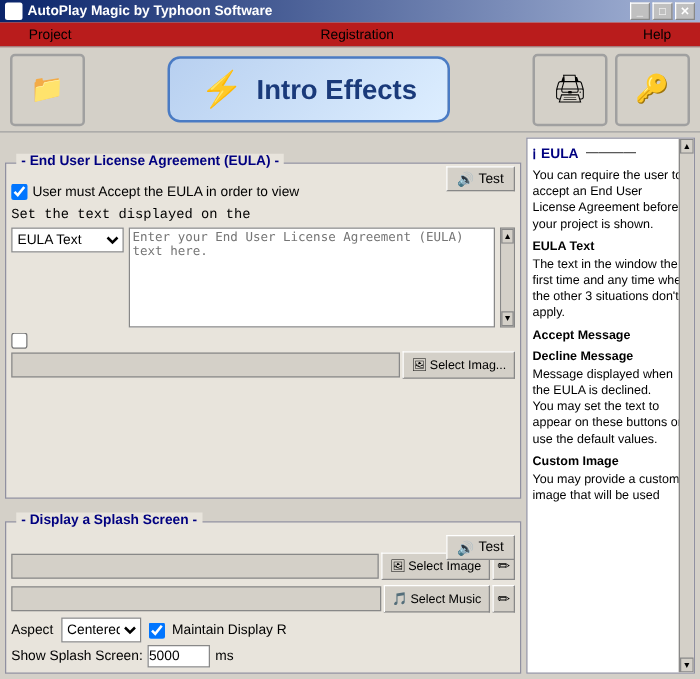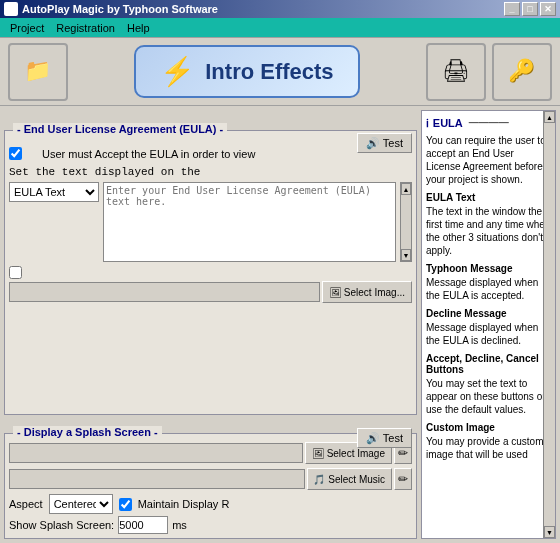--- a/index.html
+++ b/index.html
@@ -41,27 +41,28 @@
       border-top-color: #fff;
       border-left-color: #fff;
       font-size: 9px;
       display: flex;
       align-items: center;
       justify-content: center;
       cursor: pointer;
     }
     
     .menu-bar {
-      background: #14b8a6;
+      background: #b91c1c;
       height: 20px;
       display: flex;
       align-items: center;
-      padding: 0 4px;
+      padding: 0 17px;
       border-bottom: 1px solid #a0a0a0;
       font-size: 11px;
+      justify-content: space-between;
     }
     .menu-item {
       padding: 2px 6px;
       cursor: pointer;
     }
     
     .toolbar {
       background: #d4d0c8;
       height: 68px;
       display: flex;
@@ -143,21 +144,21 @@
       color: #000080;
     }
     
     .eula-section {
       flex: 1;
       margin-top: 8px;
     }
     .checkbox-row {
       display: flex;
       align-items: center;
-      gap: 20px;
+      gap: 4px;
       margin-bottom: 6px;
       margin-top: 6px;
     }
     .set-text-row {
       display: flex;
       align-items: center;
       gap: 4px;
       margin-bottom: 4px;
       font-size: 11px;
       font-family: Liberation Mono, monospace;
@@ -399,21 +400,21 @@
       </div>
       <div style="display:flex;align-items:center;gap:2px;margin-top:2px;">
         <input type="text" class="path-input" style="flex: 1 1 0%;">
         <button class="select-btn">
           <span>🖼</span>
           <span>Select Imag...</span>
         </button>
       </div>
     </div>
 
-    <div class="section splash-section" style="padding-top:2px;margin-top:14px;">
+    <div class="section splash-section" style="padding-top:18px;margin-top:14px;">
       <span class="section-title">- Display a Splash Screen -</span>
 
       <div style="position:relative;height:0;">
         <div class="test-btn" style="position:absolute;right:0;top:-8px;z-index:10;">
           <span>🔊</span>
           <span>Test</span>
         </div>
       </div>
 
       <div class="input-with-btn" style="margin-top:6px;">
@@ -458,27 +459,25 @@
     <div class="help-title">
       <span>ℹ</span>
       <span>EULA</span>
       <span style="margin-left:2px;font-size:10px;color:#555;">————</span>
     </div>
     <div class="help-text">You can require the user to accept an End User License Agreement before your project is shown.</div>
 
     <div class="help-section-title">EULA Text</div>
     <div class="help-text">The text in the window the first time and any time when the other 3 situations don't apply.</div>
 
-    <div class="help-section-title">Typhoon Message</div>
-    <div class="help-text">Message displayed when the EULA is accepted.</div>
+    <div class="help-section-title">Accept Message</div>
 
     <div class="help-section-title">Decline Message</div>
     <div class="help-text">Message displayed when the EULA is declined.</div>
 
-    <div class="help-section-title">Accept, Decline, Cancel Buttons</div>
     <div class="help-text">You may set the text to appear on these buttons or use the default values.</div>
 
     <div class="help-section-title">Custom Image</div>
     <div class="help-text">You may provide a custom image that will be used</div>
 
     <div class="right-scrollbar">
       <div class="scroll-btn">▲</div>
       <div style="flex:1;background:#d4d0c8;"></div>
       <div class="scroll-btn">▼</div>
     </div>

